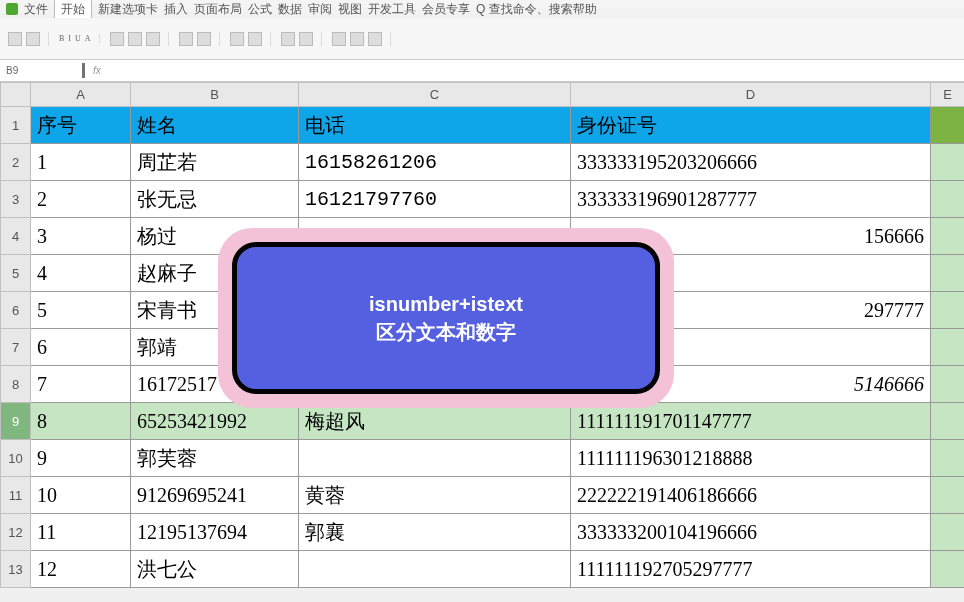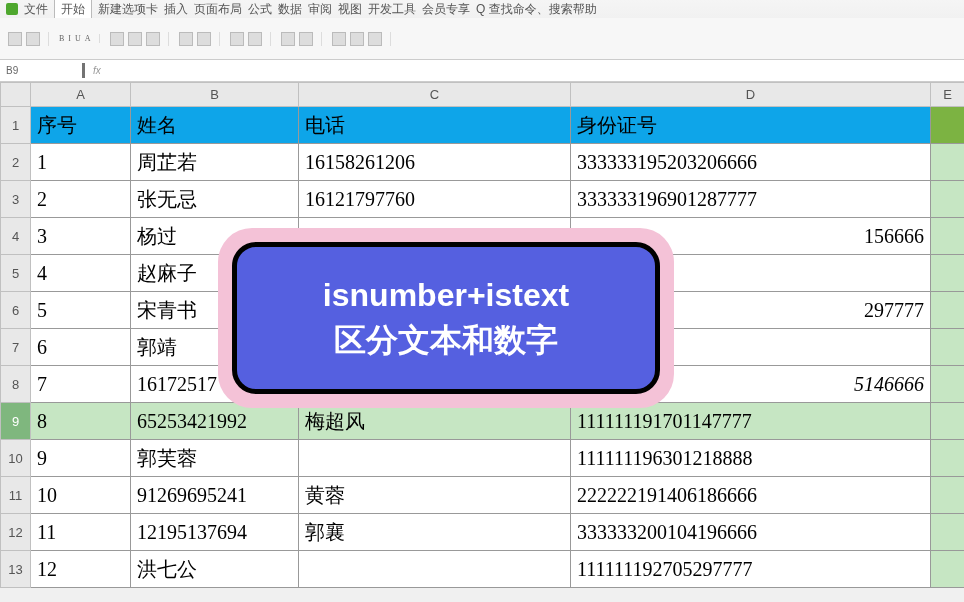--- a/index.html
+++ b/index.html
@@ -124,21 +124,21 @@
     }
     td.cell.selected-row {
       background: #c6e6c3;
     }
     td.cell.col-e {
       background: #c6e6c3;
       border-left: 1px solid #999;
     }
     .col-a { width: 100px; }
     .col-b { width: 168px; }
-    .col-c { width: 272px; }
+    .col-c { width: 272px; font-family: Liberation Mono, monospace; }
     .col-d { width: 360px; }
     .col-e { width: 34px; }
     .overlay {
       position: absolute;
       left: 218px;
       top: 228px;
       width: 456px;
       height: 180px;
       background: #f4c2d7;
       border-radius: 34px;
@@ -152,21 +152,21 @@
       border: 5px solid #000;
       border-radius: 24px;
       width: 100%;
       height: 100%;
       display: flex;
       flex-direction: column;
       align-items: center;
       justify-content: center;
       color: #fff;
       font-family: "Microsoft YaHei", sans-serif;
-      font-size: 32px;
+      font-size: 20px;
       font-weight: bold;
       line-height: 1.4;
     }
   </style>
 </head>
 <body>
 
 <div class="ribbon-area">
   <div class="ribbon-tabs">
     <span class="logo"></span>

